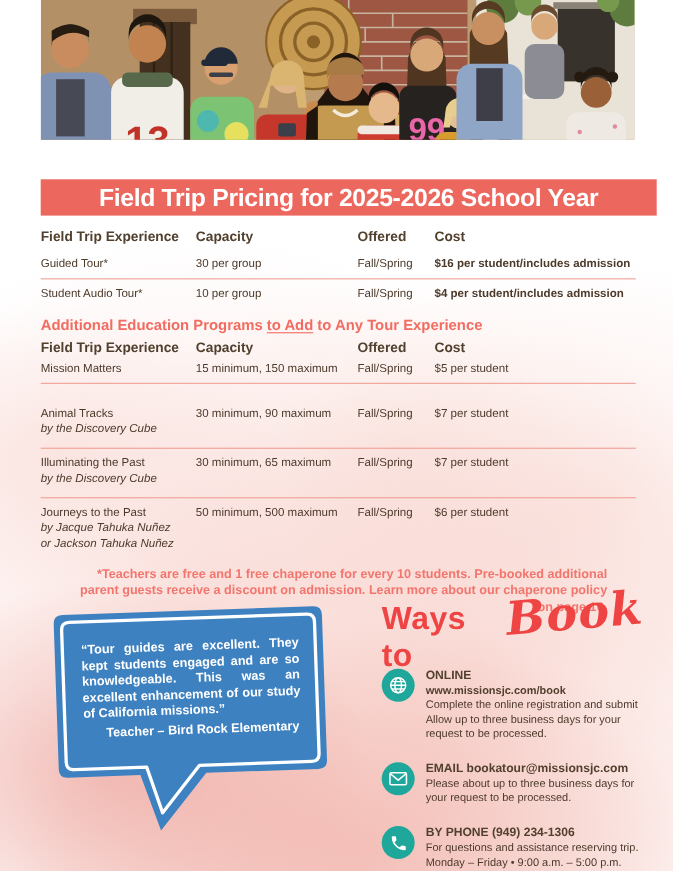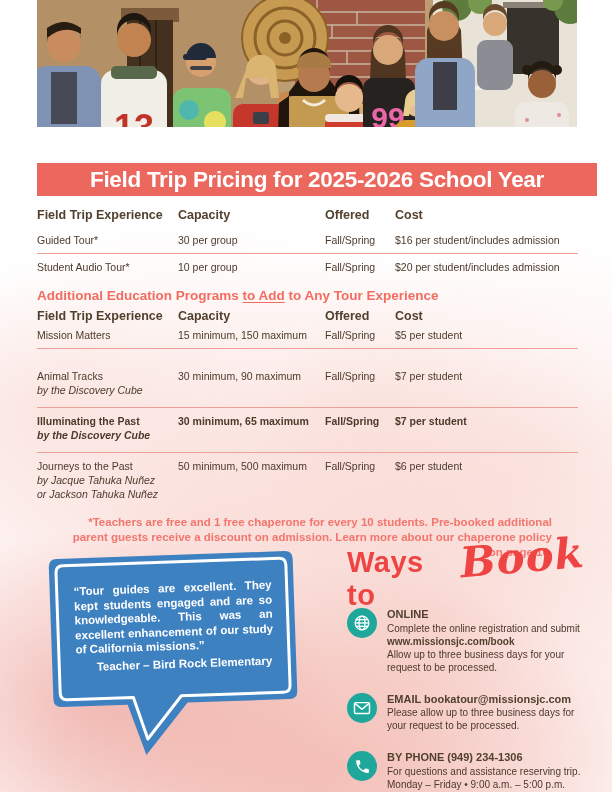--- a/index.html
+++ b/index.html
@@ -28,21 +28,21 @@
   .banner{
     position:absolute;left:37px;top:163px;width:560px;height:33px;
     background:#EC675D;color:#ffffff;display:flex;align-items:center;justify-content:center;
     font-weight:bold;font-size:22.5px;letter-spacing:-0.3px;
   }
   
   .content{position:absolute;left:37px;top:207px;width:541px;}
   .grid{display:grid;grid-template-columns:141px 147px 70px 183px;align-items:start;}
   .th{font-size:12.5px;font-weight:bold;color:#52402E;line-height:16px;}
   .td{font-size:10.5px;color:#4C3A2B;line-height:14px;}
-  .nowrap{white-space:nowrap;}
+  .nowrap{white-space:nowrap;font-weight:bold;}
   .sub{font-style:italic;}
   .divider{border:none;border-top:1px solid #EFA096;margin:6px 0;}
   .section-heading{margin-top:14px;font-size:13.5px;font-weight:bold;color:#F26C61;line-height:16px;}
   .u{text-decoration:underline;text-underline-offset:2px;}
   .mt4{margin-top:4px;}
   .note{
     margin-top:14px;padding:0 26px;text-align:right;font-weight:bold;
     color:#F3766E;font-size:11.5px;line-height:15px;
   }
   
@@ -242,21 +242,21 @@
     <div>Guided Tour*</div>
     <div>30 per group</div>
     <div>Fall/Spring</div>
     <div class="nowrap">$16 per student/includes admission</div>
   </div>
   <hr class="divider">
   <div class="grid td">
     <div>Student Audio Tour*</div>
     <div>10 per group</div>
     <div>Fall/Spring</div>
-    <div class="nowrap">$20 per student/includes admission</div>
+    <div class="nowrap">$4 per student/includes admission</div>
   </div>
 
   <div class="section-heading">
     <span>Additional Education Programs </span><span class="u">to Add</span><span> to Any Tour Experience</span>
   </div>
 
   <div class="grid th mt4">
     <div>Field Trip Experience</div>
     <div>Capacity</div>
     <div>Offered</div>
@@ -273,21 +273,21 @@
   <div class="grid td" style="margin-top:20px;">
     <div>
       <div>Animal Tracks</div>
       <div class="sub">by the Discovery Cube</div>
     </div>
     <div>30 minimum, 90 maximum</div>
     <div>Fall/Spring</div>
     <div>$7 per student</div>
   </div>
   <hr class="divider" style="margin-top:10px;">
-  <div class="grid td" style="margin-top:5px;font-weight:bold;">
+  <div class="grid td" style="margin-top:5px;">
     <div>
       <div>Illuminating the Past</div>
       <div class="sub">by the Discovery Cube</div>
     </div>
     <div>30 minimum, 65 maximum</div>
     <div>Fall/Spring</div>
     <div>$7 per student</div>
   </div>
   <hr class="divider" style="margin-top:10px;">
   <div class="grid td" style="margin-top:5px;">
@@ -326,36 +326,36 @@
       <svg width="20" height="20" viewBox="0 0 24 24" fill="none" stroke="#ffffff" stroke-width="1.6">
         <circle cx="12" cy="12" r="8.2"></circle>
         <ellipse cx="12" cy="12" rx="3.6" ry="8.2"></ellipse>
         <line x1="3.8" y1="12" x2="20.2" y2="12"></line>
         <line x1="5" y1="8" x2="19" y2="8"></line>
         <line x1="5" y1="16" x2="19" y2="16"></line>
       </svg>
     </div>
     <div class="m-text">
       <div class="m-title">ONLINE</div>
+      <div class="m-line m-bold">www.missionsjc.com/book</div>
       <div class="m-line">Complete the online registration and submit</div>
-      <div class="m-line m-bold">www.missionsjc.com/book</div>
       <div class="m-line">Allow up to three business days for your request to be processed.</div>
     </div>
   </div>
 
   <div class="method">
     <div class="m-icon">
       <svg width="20" height="20" viewBox="0 0 24 24" fill="none" stroke="#ffffff" stroke-width="1.7">
         <rect x="3" y="5.5" width="18" height="13" rx="1.5"></rect>
         <polyline points="3.5,6.5 12,13.5 20.5,6.5"></polyline>
       </svg>
     </div>
     <div class="m-text">
       <div class="m-title">EMAIL bookatour@missionsjc.com</div>
-      <div class="m-line">Please allow up to three business days for your request to be processed.</div>
+      <div class="m-line">Please about up to three business days for your request to be processed.</div>
     </div>
   </div>
 
   <div class="method">
     <div class="m-icon">
       <svg width="17" height="17" viewBox="0 0 24 24">
         <path fill="#ffffff" d="M6.62 10.79c1.44 2.83 3.76 5.14 6.59 6.59l2.2-2.2c.27-.27.67-.36 1.02-.24 1.12.37 2.33.57 3.57.57.55 0 1 .45 1 1V20c0 .55-.45 1-1 1-9.39 0-17-7.61-17-17 0-.55.45-1 1-1h3.5c.55 0 1 .45 1 1 0 1.25.2 2.45.57 3.57.11.35.03.74-.25 1.02l-2.2 2.2z"></path>
       </svg>
     </div>
     <div class="m-text">

